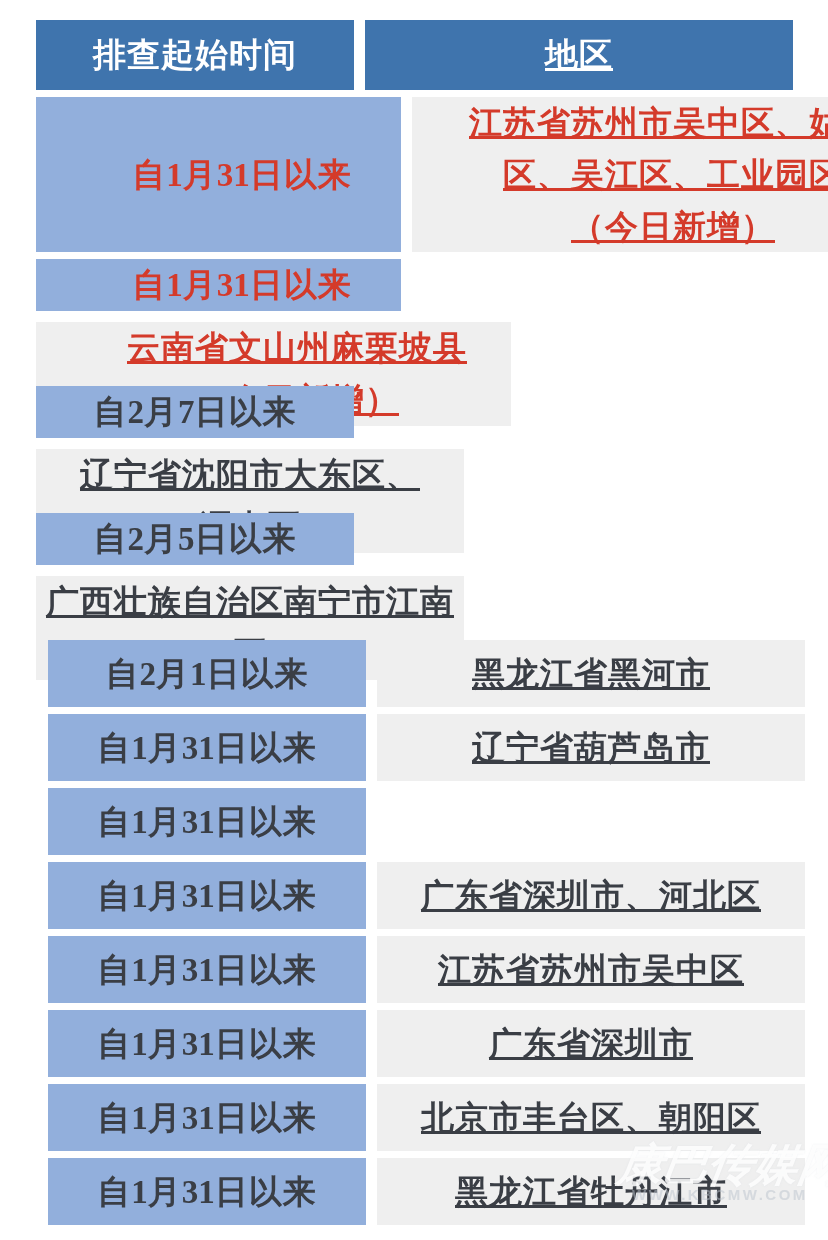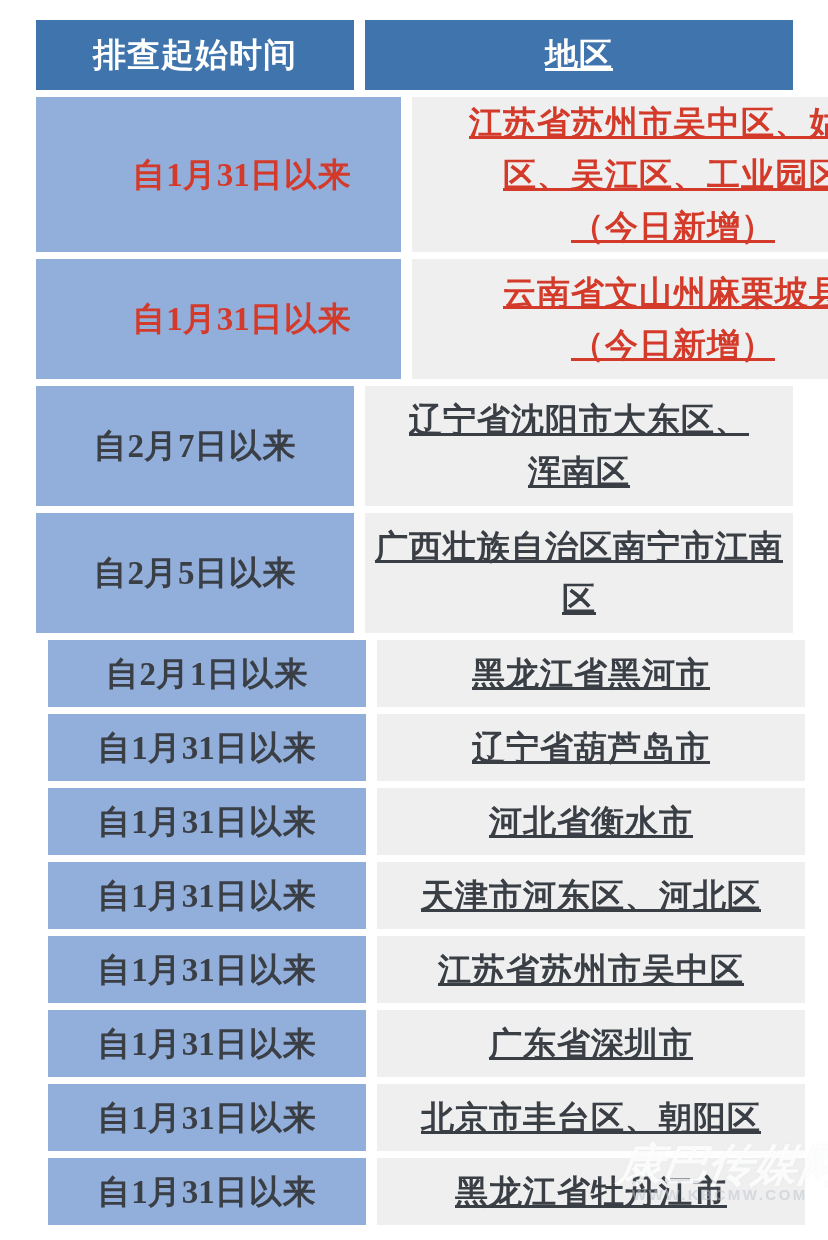--- a/index.html
+++ b/index.html
@@ -22,21 +22,21 @@
     line-height: 52px; white-space: pre-line;
   }
   .cell.time   { width: 318px; flex: none; background: var(--time-cell-bg, #92afdc); color: var(--body-text, #3a3e45); }
   .cell.region { width: 428px; flex: none; background: var(--region-cell-bg, #efefef); color: var(--body-text, #3a3e45); text-decoration: underline; }
   .row.header .cell {
     background: var(--header-bg, #3f74ad);
     color: var(--header-text, #ffffff);
   }
   .h-header { height: 70px; }
   .h1 { height: 67px; margin-left: 12px; }
-  .h2 { height: 120px; }
+  .h2 { height: 120px; flex-direction: column; }
   .h3 { height: 155px; }
   .row.highlight .cell { color: var(--highlight-text, #d43a2a); padding-left: 47px; }
   .num { font-family: "Liberation Serif", "DejaVu Serif", serif; letter-spacing: 0; }
   .watermark {
     position: absolute; left: 618px; top: 1140px; width: 260px;
     pointer-events: none;
   }
   .wm-logo {
     font-size: 45px; font-weight: 700; font-style: italic;
     transform: skewX(-8deg);
@@ -90,26 +90,25 @@
     <div class="cell region">黑龙江省黑河市</div>
   </div>
 
   <div class="row h1">
     <div class="cell time">自<span class="num">1</span>月<span class="num">31</span>日以来</div>
     <div class="cell region">辽宁省葫芦岛市</div>
   </div>
 
   <div class="row h1">
     <div class="cell time">自<span class="num">1</span>月<span class="num">31</span>日以来</div>
-    <div class="cell region">河北省衡水市</div>
   </div>
 
   <div class="row h1">
     <div class="cell time">自<span class="num">1</span>月<span class="num">31</span>日以来</div>
-    <div class="cell region">天津市河东区、河北区</div>
+    <div class="cell region">广东省深圳市、河北区</div>
   </div>
 
   <div class="row h1">
     <div class="cell time">自<span class="num">1</span>月<span class="num">31</span>日以来</div>
     <div class="cell region">江苏省苏州市吴中区</div>
   </div>
 
   <div class="row h1">
     <div class="cell time">自<span class="num">1</span>月<span class="num">31</span>日以来</div>
     <div class="cell region">广东省深圳市</div>

